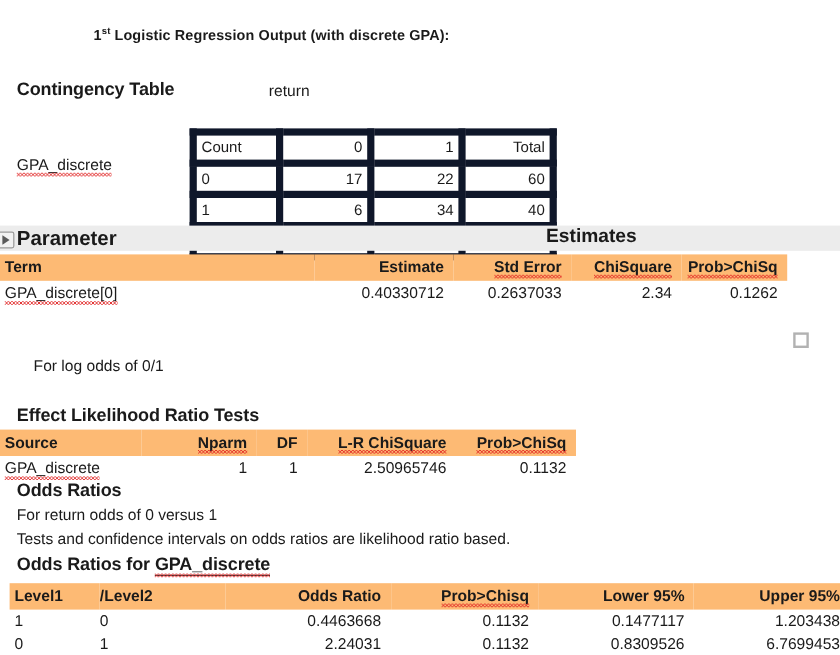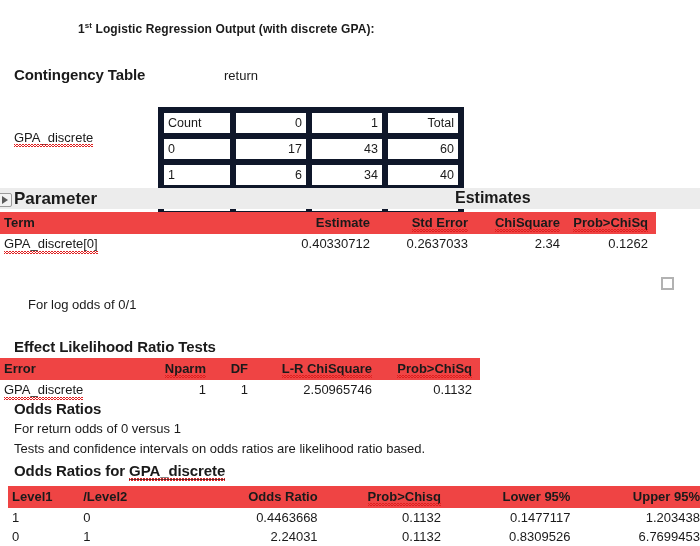--- a/index.html
+++ b/index.html
@@ -57,21 +57,21 @@
   #contingency-table td.lbl { text-align: left; width: 58px; }
   #contingency-table td.num { text-align: right; width: 62px; }
 
   
   .jmp-table {
     border-collapse: collapse;
     font-size: 13px;
     table-layout: fixed;
   }
   .jmp-table th {
-    background: #ef4444;
+    background: #fdba74;
     font-weight: bold;
     font-size: 13px;
     padding: 2px 0 3px 0;
     height: 17px;
     line-height: 15px;
     white-space: nowrap;
   }
   .jmp-table td {
     padding: 1px 0 1px 0;
     height: 17px;
@@ -156,21 +156,21 @@
   <tbody>
     <tr>
       <td class="lbl">Count</td>
       <td class="num">0</td>
       <td class="num">1</td>
       <td class="num">Total</td>
     </tr>
     <tr>
       <td class="lbl">0</td>
       <td class="num">17</td>
-      <td class="num">43</td>
+      <td class="num">22</td>
       <td class="num">60</td>
     </tr>
     <tr>
       <td class="lbl">1</td>
       <td class="num">6</td>
       <td class="num">34</td>
       <td class="num">40</td>
     </tr>
     <tr>
       <td class="lbl">Total</td>
@@ -225,21 +225,21 @@
 <table class="abs jmp-table" style="left:0px; top:358px; width:480px;">
   <colgroup>
     <col style="width:118px">
     <col style="width:96px">
     <col style="width:42px">
     <col style="width:124px">
     <col style="width:100px">
   </colgroup>
   <thead>
     <tr>
-      <th class="ta-l pad-l"><span>Error</span></th>
+      <th class="ta-l pad-l"><span>Source</span></th>
       <th class="ta-r pad-r"><span class="squiggle">Nparm</span></th>
       <th class="ta-r pad-r"><span>DF</span></th>
       <th class="ta-r pad-r"><span class="squiggle">L-R ChiSquare</span></th>
       <th class="ta-r pad-r"><span class="squiggle">Prob&gt;ChiSq</span></th>
     </tr>
   </thead>
   <tbody>
     <tr>
       <td class="ta-l pad-l"><span class="squiggle">GPA_discrete</span></td>
       <td class="ta-r pad-r">1</td>

